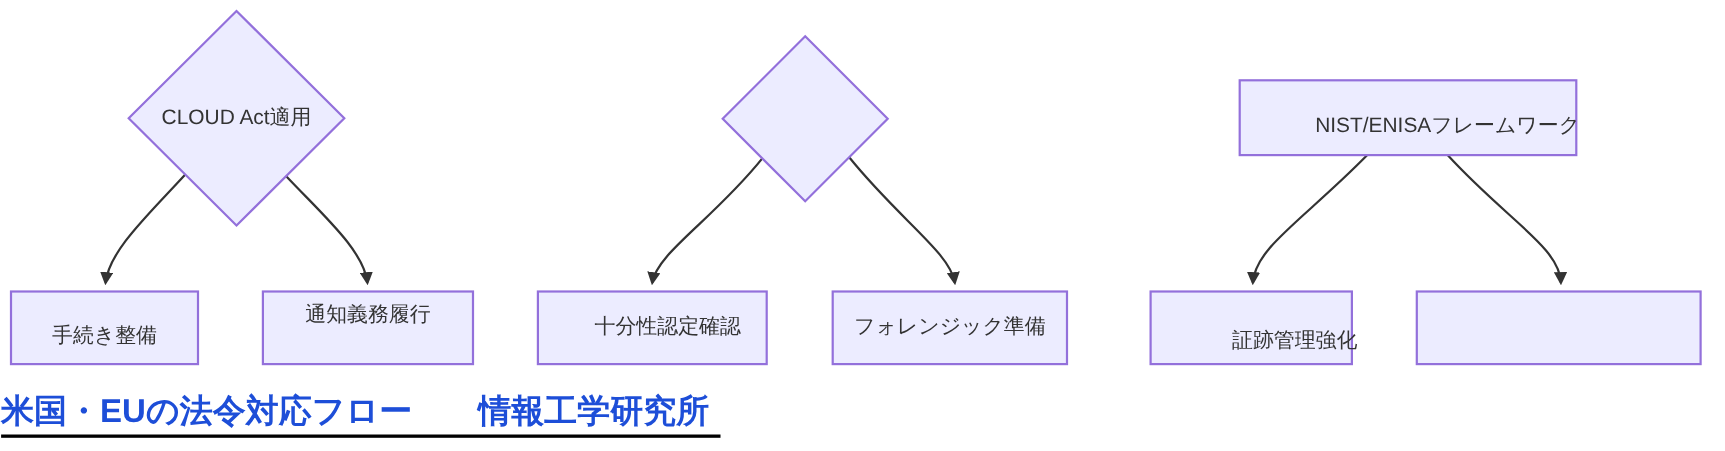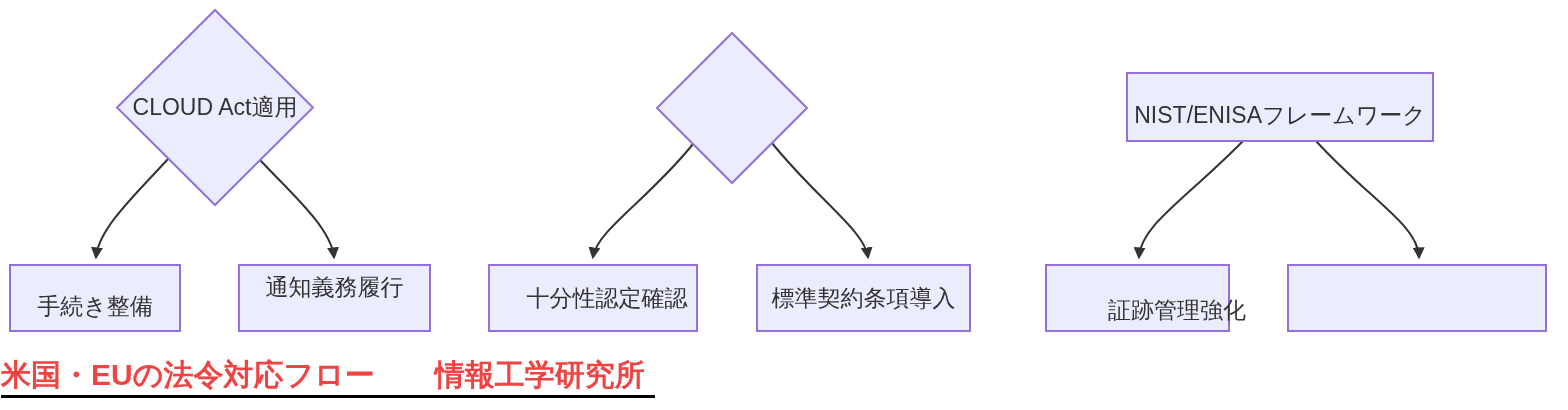--- a/index.html
+++ b/index.html
@@ -25,32 +25,32 @@
     stroke: #9370DB;
     stroke-width: 2;
   }
   .node-label {
     position: absolute;
     display: flex;
     align-items: center;
     justify-content: center;
     text-align: left;
     color: #333333;
-    font-size: 23px;
+    font-size: 19px;
     line-height: 1.25;
     pointer-events: none;
   }
   .diagram-title {
     position: absolute;
     left: 1px;
     top: 356px;
     display: inline-block;
     font-size: 30px;
     font-weight: 700;
-    color: #ef4444;
+    color: #1d4ed8;
     line-height: 38px;
     border-bottom: 3px solid #000000;
     padding: 0 10px 1px 0;
     white-space: nowrap;
   }
 </style>
 </head>
 <body>
 
 <div class="canvas">
@@ -77,28 +77,28 @@
     <rect class="node-shape" x="239" y="265" width="191" height="66" fill="#ECECFF"></rect>
     <rect class="node-shape" x="489" y="265" width="208" height="66" fill="#ECECFF"></rect>
     <rect class="node-shape" x="757" y="265" width="213" height="66" fill="#ECECFF"></rect>
     <rect class="node-shape" x="1046" y="265" width="183" height="66" fill="#ECECFF"></rect>
     <rect class="node-shape" x="1288" y="265" width="258" height="66" fill="#ECECFF"></rect>
   </svg>
 
   <div class="node-label" style="left:117px; top:10px; width:196px; height:195px;">CLOUD Act適用</div>
 
 
-  <div class="node-label" style="left:1127px; top:73px; width:306px; height:84px;">NIST/ENISAフレームワーク</div>
+  <div class="node-label" style="left:1127px; top:73px; width:306px; height:84px;padding-left:36px;">NIST/ENISAフレームワーク</div>
 
   <div class="node-label" style="left:10px; top:265px; width:170px; height:82px;">手続き整備</div>
 
   <div class="node-label" style="left:239px; top:254px; width:191px; height:66px;">通知義務履行</div>
 
   <div class="node-label" style="left:489px; top:265px; width:236px; height:66px;">十分性認定確認</div>
 
-  <div class="node-label" style="left:757px; top:265px; width:213px; height:66px;">標準契約条項導入</div>
+  <div class="node-label" style="left:757px; top:265px; width:213px; height:66px;">フォレンジック準備</div>
 
   <div class="node-label" style="left:1098px; top:265px; width:158px; height:66px;margin-top:12px;">証跡管理強化</div>
 
 
   <div class="diagram-title">米国・EUの法令対応フロー　　情報工学研究所</div>
 
 </div>
 
 </body></html>

